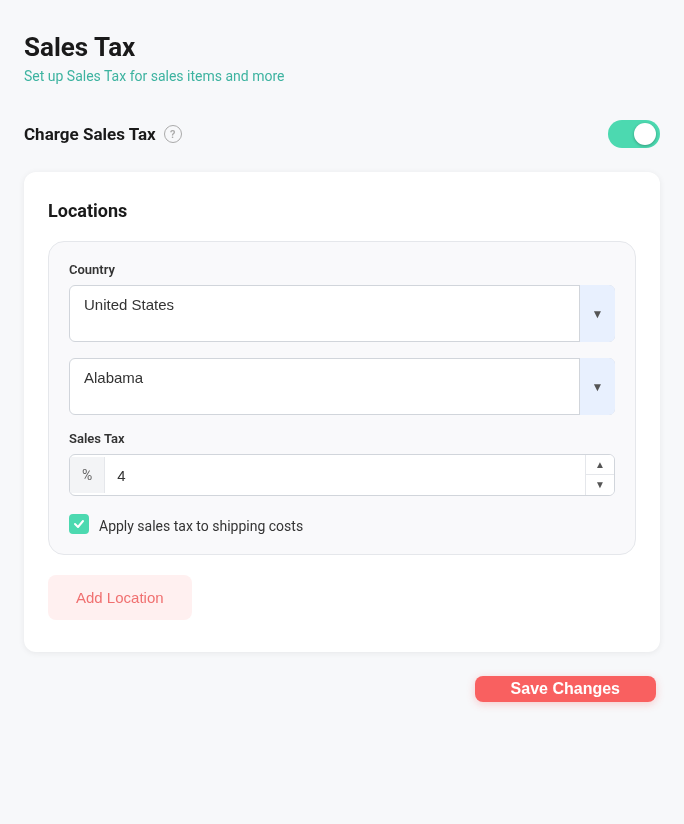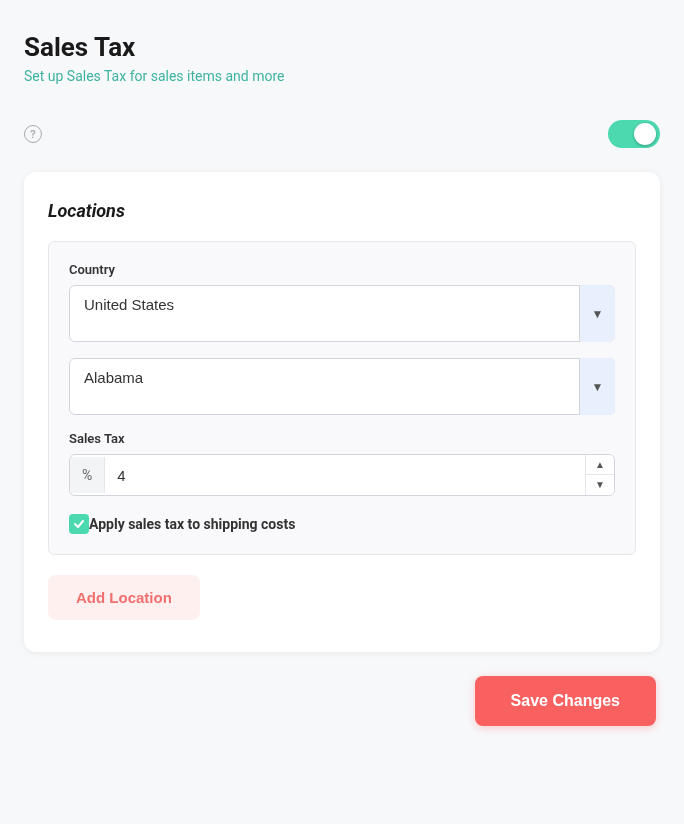--- a/index.html
+++ b/index.html
@@ -95,27 +95,26 @@
       padding: 28px 24px 32px;
       box-shadow: 0 1px 6px rgba(0,0,0,0.07);
       margin-bottom: 24px;
     }
 
     .locations-title {
       font-size: 18px;
       font-weight: 700;
       color: #1a1a1a;
       margin-bottom: 20px;
-      font-style: italic;
     }
 
     .location-form {
       background: #f9f9fb;
       border: 1px solid #e5e7eb;
-      border-radius: 6px;
+      border-radius: 16px;
       padding: 20px 20px 20px;
       margin-bottom: 20px;
     }
 
     .field-label {
       font-size: 13px;
       font-weight: 600;
       color: #333;
       margin-bottom: 8px;
     }
@@ -216,23 +215,23 @@
       line-height: 1;
     }
 
     .spinner-btn:first-child {
       border-bottom: 1px solid #e5e7eb;
     }
 
     
     .checkbox-row {
       display: flex;
-      align-items: center;
+      align-items: flex-end;
+      gap: 10px;
       margin-top: 18px;
-      font-weight: bold;
     }
 
     .custom-checkbox {
       width: 20px;
       height: 20px;
       border-radius: 4px;
       background: #4cd9b0;
       border: 2px solid #4cd9b0;
       display: flex;
       align-items: center;
@@ -252,54 +251,55 @@
     }
 
     
     .add-location-btn {
       background: #fff0f0;
       color: #f07070;
       border: none;
       border-radius: 8px;
       padding: 14px 28px;
       font-size: 15px;
-      font-weight: 700;
+      font-weight: 400;
       cursor: pointer;
       transition: background 0.15s;
     }
 
     
     .footer-row {
       display: flex;
       justify-content: flex-end;
       margin-top: 16px;
       padding-right: 4px;
     }
 
     .save-btn {
       background: #f96060;
       color: white;
       border: none;
       border-radius: 8px;
-      padding: 16px 36px;
+      padding: 4px 36px;
       font-size: 16px;
       font-weight: 600;
       cursor: pointer;
       transition: background 0.15s;
       box-shadow: 0 2px 8px rgba(249,96,96,0.3);
     }
   </style>
 </head>
 <body>
 
 <h1 class="page-title">Sales Tax</h1>
 <p class="page-subtitle">Set up Sales Tax for sales items and more</p>
 
 <div class="charge-tax-row">
   <div class="charge-tax-label">
+    <span>Charge Sales Tax</span>
     <span class="help-icon">?</span>
   </div>
   <div class="toggle-wrapper">
     <input type="checkbox" checked="" style="">
     <div class="toggle-track">
       <div class="toggle-thumb"></div>
     </div>
   </div>
 </div>
 

